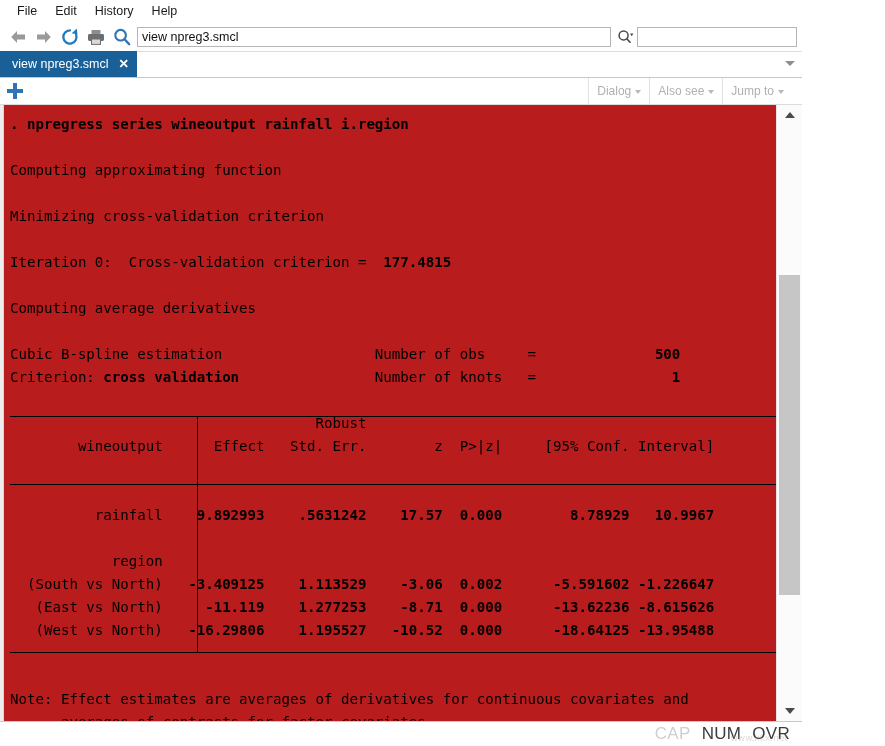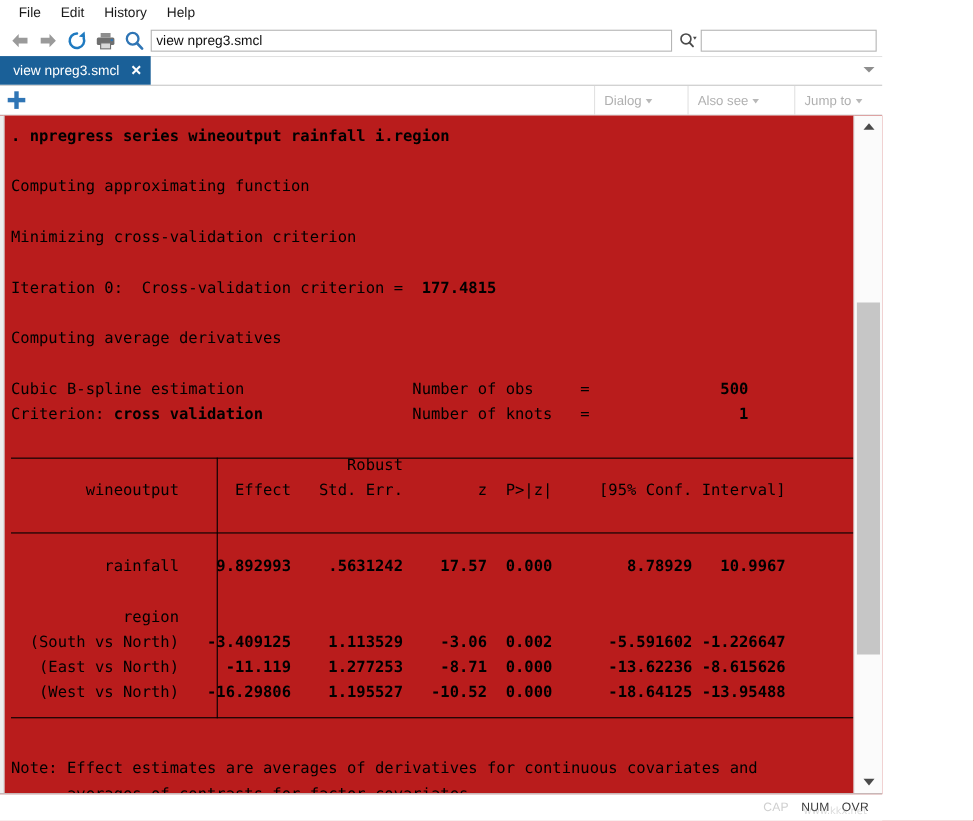--- a/index.html
+++ b/index.html
@@ -153,21 +153,21 @@
     flex: 0 0 auto;
   }
   .plus-btn::before, .plus-btn::after {
     content: "";
     position: absolute;
     background: #2f75b5;
   }
   .plus-btn::before { left: 7px; top: 1px; width: 4px; height: 16px; }
   .plus-btn::after  { left: 1px; top: 7px; width: 16px; height: 4px; }
   .subbar-spacer { flex: 1 1 auto; }
-  .subbar-menus { display: flex; align-items: flex-start; height: 27px; gap: 24px; }
+  .subbar-menus { display: flex; align-items: flex-start; height: 27px; }
   .subbar-menu {
     display: flex;
     align-items: center;
     height: 27px;
     padding: 0 8px;
     font-size: 12px;
     color: #b0b0b0;
     border-left: 1px solid #e2e2e2;
     white-space: nowrap;
   }
@@ -268,21 +268,21 @@
   
   .statusbar {
     height: 24px;
     background: #ffffff;
     flex: 0 0 auto;
     display: flex;
     align-items: center;
     justify-content: flex-end;
     padding-right: 12px;
     box-sizing: border-box;
-    font-size: 11px;
+    font-size: 17px;
     text-align: center;
   }
   .status-item {
     margin-left: 11px;
     letter-spacing: 0.3px;
   }
   .status-item.off { color: #cfcfcf; }
   .status-item.on  { color: #3a3a3a; }
 
   

